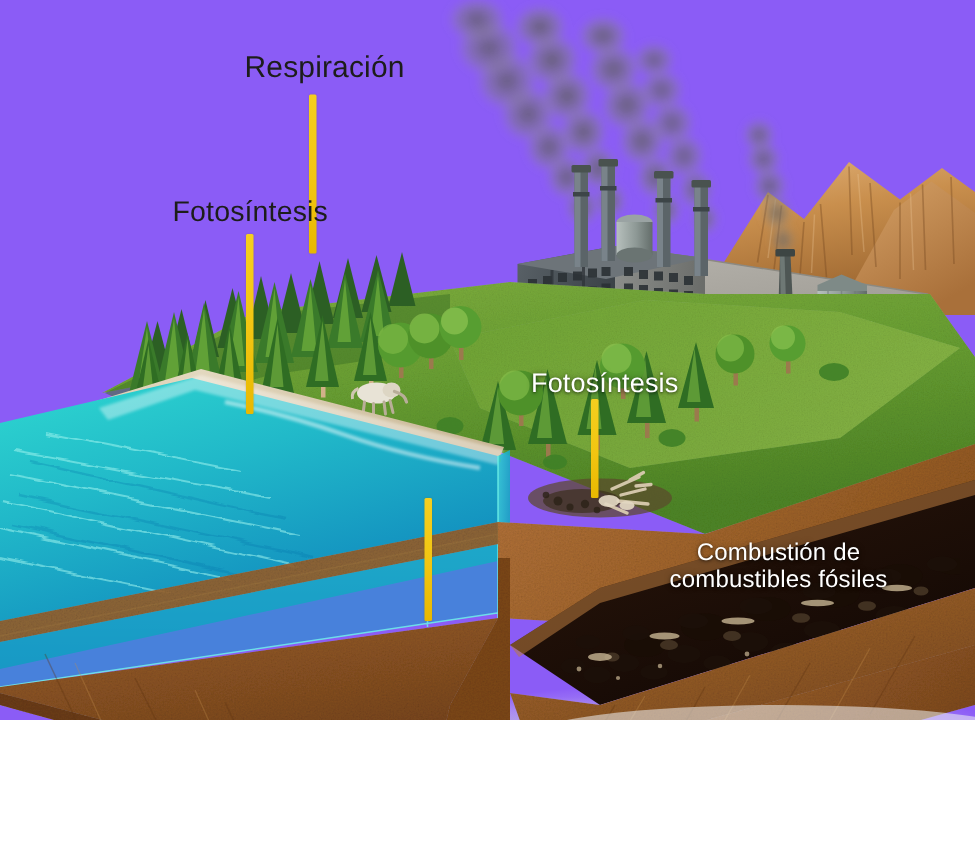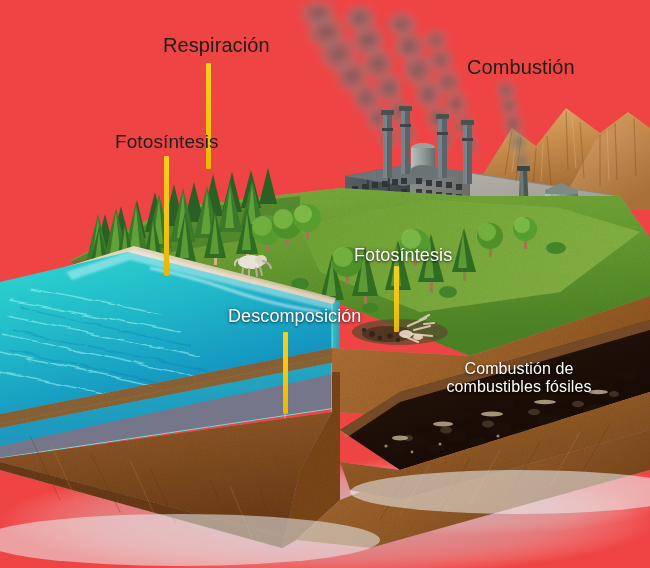--- a/index.html
+++ b/index.html
@@ -3,22 +3,22 @@
 <meta charset="utf-8">
 <title>Ciclo del carbono</title>
 <style>
   html,body{margin:0;padding:0;background:#ffffff;}
   body{
     font-family:"Liberation Sans","DejaVu Sans",sans-serif;
     -webkit-font-smoothing:antialiased;
   }
   #stage{
     position:relative;
-    width:650px;height:568px;
-    background:#ef4444;
+    width:650px;height:480px;
+    background:#8b5cf6;
     overflow:hidden;
   }
   
   #scene{position:absolute;left:0;top:0;width:650px;height:568px;}
 
   
   .label{
     position:absolute;
     white-space:pre-line;
     line-height:1.12;
@@ -758,21 +758,19 @@
 
   <div class="leader ld-respiracion"></div>
   <div class="leader ld-fotosintesis-1"></div>
   <div class="leader ld-fotosintesis-2"></div>
   <div class="leader ld-descomposicion"></div>
 
   <div class="label dark lbl-respiracion">Respiración</div>
 
   <div class="label dark lbl-fotosintesis-1">Fotosíntesis</div>
 
-  <div class="label dark lbl-combustion">Combustión</div>
 
   <div class="label light lbl-fotosintesis-2">Fotosíntesis</div>
 
-  <div class="label light lbl-descomposicion">Descomposición</div>
 
   <div class="label light lbl-depositos">Combustión de combustibles fósiles</div>
 
 </div>
 
 </body></html>

